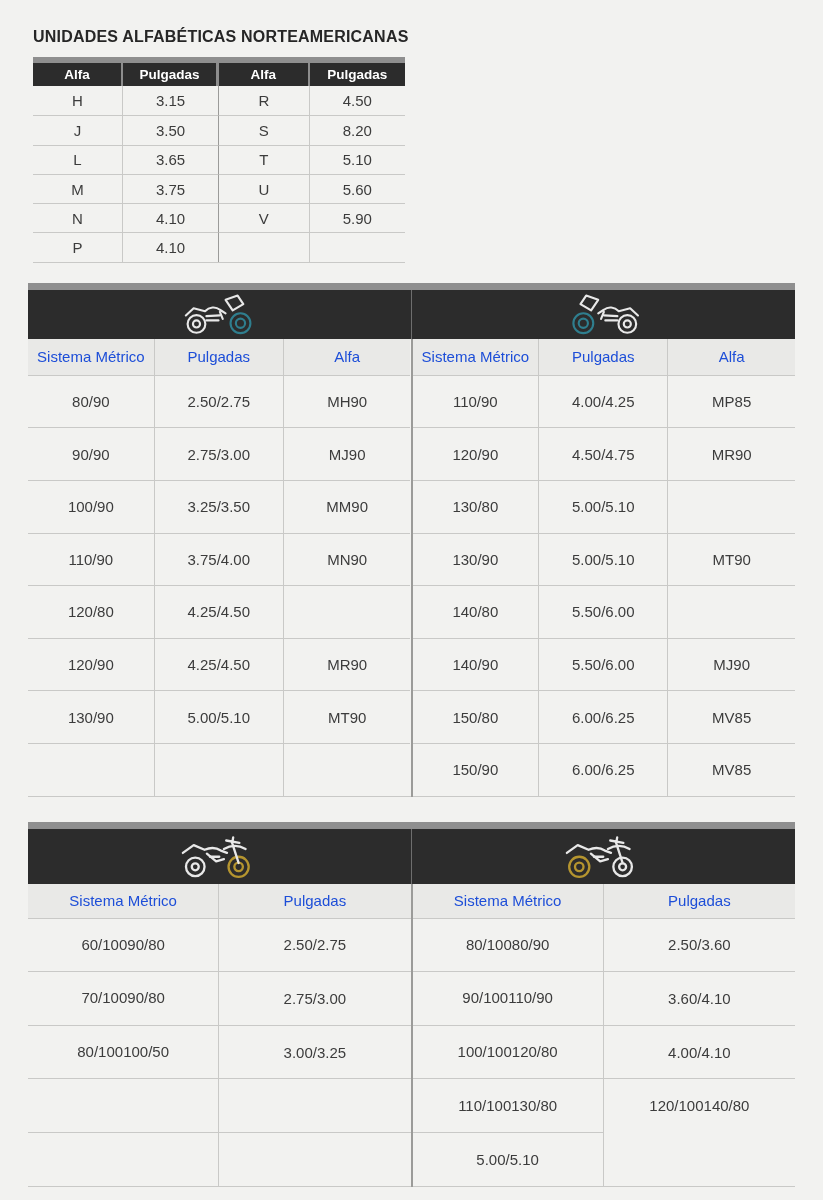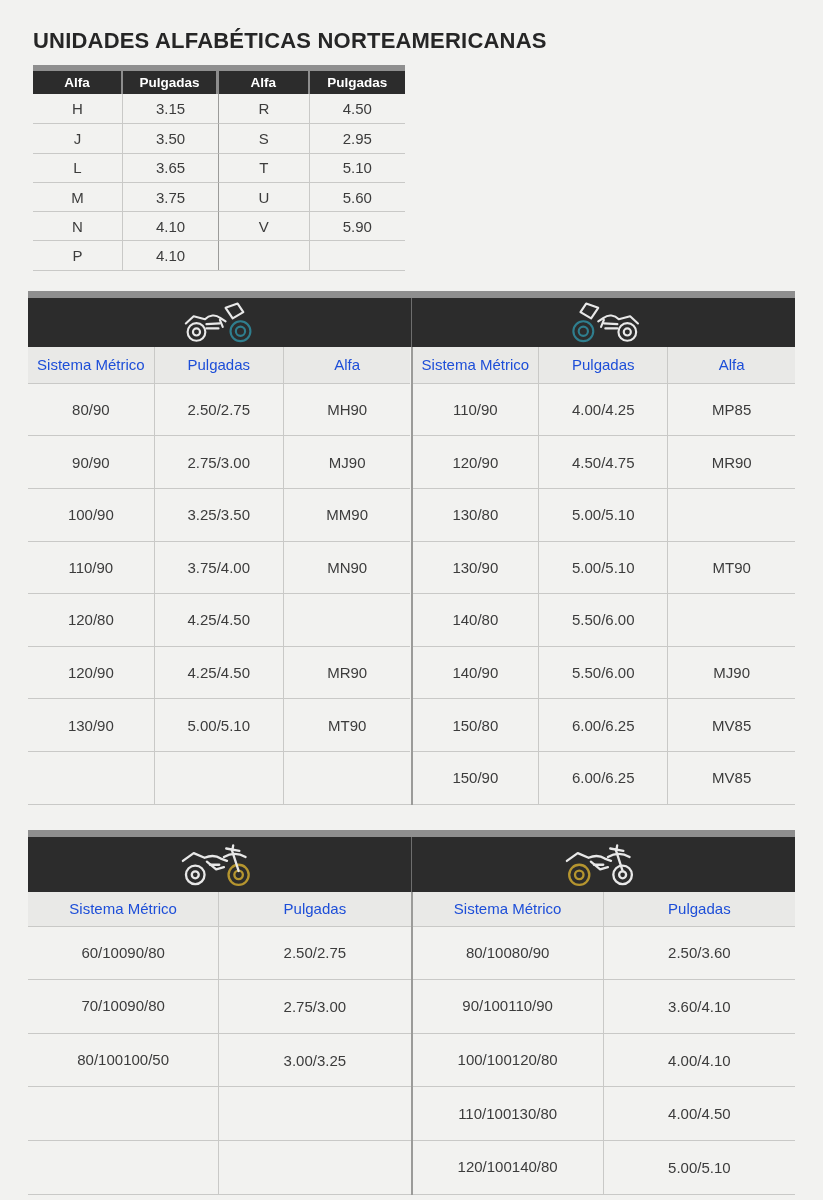--- a/index.html
+++ b/index.html
@@ -6,21 +6,21 @@
     --bg:#f2f2f0; --headBg:#e9e9e7; --dark:#2c2c2c; --bar:#8f8f8f;
     --lineL:#c9c9c7; --lineM:#9b9b99; --txt:#3c3c3c;
     --teal:#2f7e8e; --gold:#b5952f;
   }
   html,body{margin:0;padding:0;}
   body{
     width:823px;height:1200px;background:var(--bg);overflow:hidden;
     font-family:"Liberation Sans","DejaVu Sans",sans-serif;color:var(--txt);
   }
   .title{
-    margin:28px 0 0 33px;font-size:22px;font-weight:bold;color:#262626;
+    margin:28px 0 0 33px;font-size:16px;font-weight:bold;color:#262626;
     letter-spacing:.2px;
   }
   .gbar{height:7px;background:var(--bar);}
   
   .alpha{margin:11px 0 0 33px;width:372px;}
   .alpha .gbar{height:6px;}
   .t4{display:grid;grid-template-columns:24.2% 25.8% 24.4% 25.6%;
       grid-template-rows:23px repeat(6,29.3px);border-bottom:1px solid var(--lineL);}
   .t4 .hd{background:var(--dark);color:#fff;font-weight:bold;font-size:13.5px;
       display:flex;align-items:center;justify-content:center;border-right:2px solid #8d8d8d;}
@@ -74,21 +74,21 @@
       <div class="hd">Alfa</div>
       <div class="hd">Pulgadas</div>
 
       <div class="c">H</div>
       <div class="c">3.15</div>
       <div class="c">R</div>
       <div class="c">4.50</div>
       <div class="c">J</div>
       <div class="c">3.50</div>
       <div class="c">S</div>
-      <div class="c">2.95</div>
+      <div class="c">8.20</div>
       <div class="c">L</div>
       <div class="c">3.65</div>
       <div class="c">T</div>
       <div class="c">5.10</div>
       <div class="c">M</div>
       <div class="c">3.75</div>
       <div class="c">U</div>
       <div class="c">5.60</div>
       <div class="c">N</div>
       <div class="c">4.10</div>
@@ -279,21 +279,20 @@
           <div class="c">3.60/4.10</div>
           <div class="c metric2">
             <span>100/100</span>
             <span>120/80</span>
           </div>
           <div class="c">4.00/4.10</div>
           <div class="c metric2">
             <span>110/100</span>
             <span>130/80</span>
           </div>
-          <div class="c">4.00/4.50</div>
           <div class="c metric2">
             <span>120/100</span>
             <span>140/80</span>
           </div>
           <div class="c">5.00/5.10</div>
         </div>
       </div>
     </div>
   </div>
 </div>

